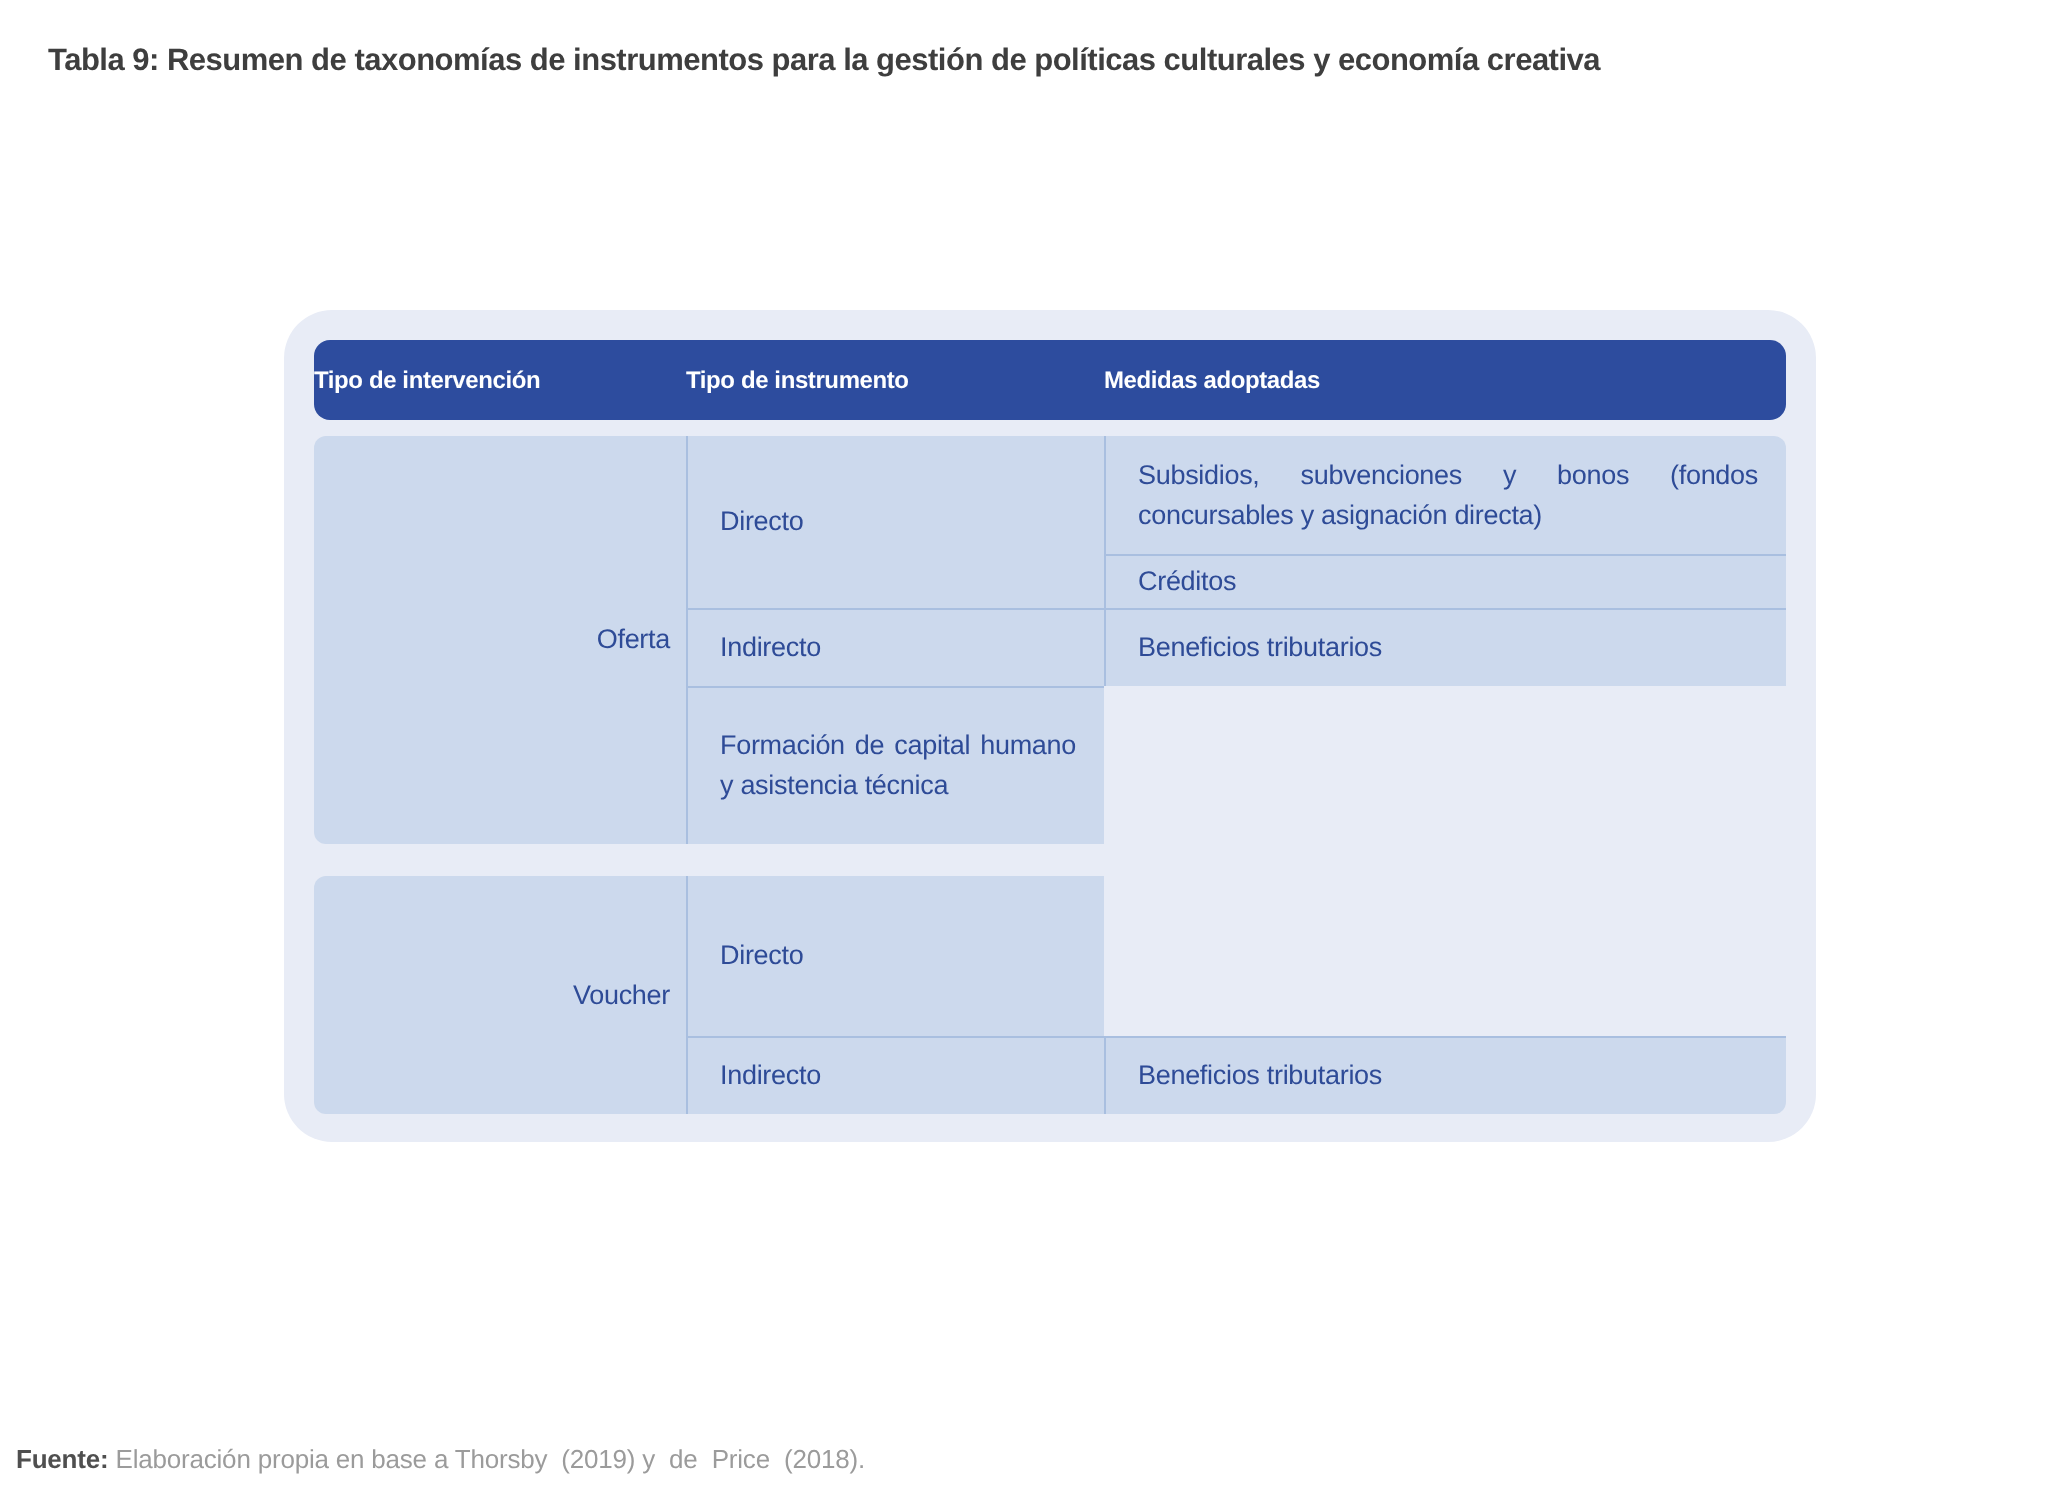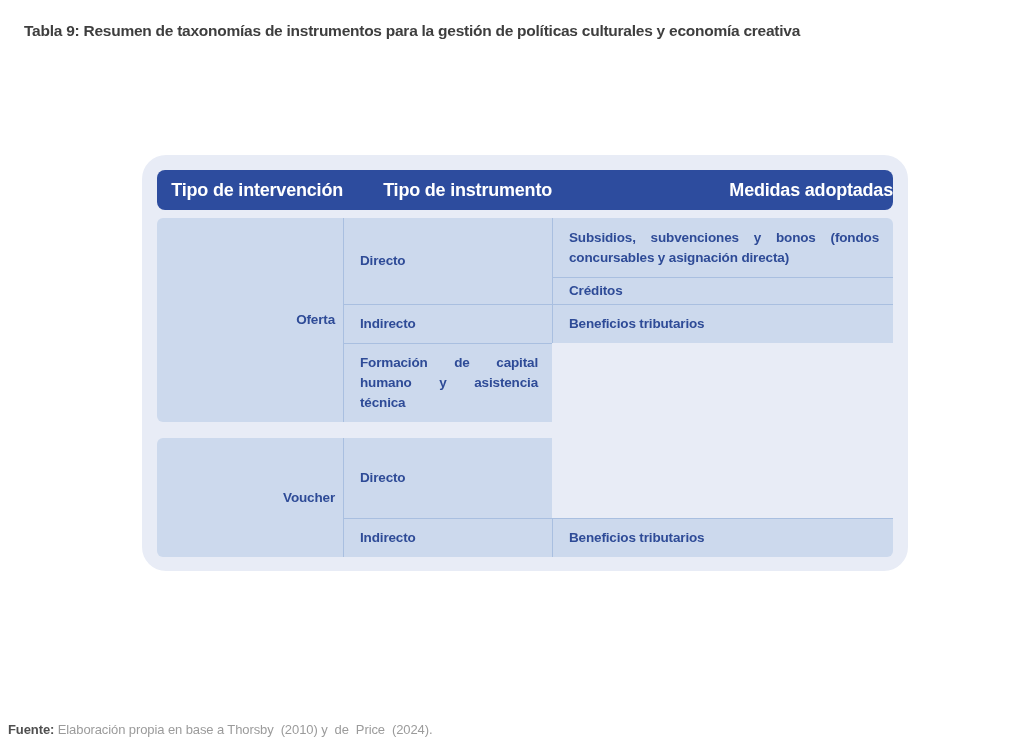--- a/index.html
+++ b/index.html
@@ -34,41 +34,41 @@
   .thead {
     display: grid;
     grid-template-columns: 186px 209px 341px;
     height: 40px;
     background: var(--header-bg, #2d4c9e);
     border-radius: 8px;
     margin-bottom: 8px;
     align-items: center;
   }
   .th {
-    text-align: right;
+    text-align: left;
     color: #ffffff;
-    font-size: 18px;
+    font-size: 12px;
     font-weight: 700;
     letter-spacing: -0.2px;
   }
 
   .group {
     display: grid;
     grid-template-columns: 186px 209px 341px;
     border-radius: 6px;
     overflow: hidden;
   }
   .group-oferta { grid-template-rows: 59px 27px 39px 79px; margin-bottom: 16px; }
   .group-demanda { grid-template-rows: 40px 40px 39px; }
 
   .cell {
     background: var(--cell-bg, #ccd9ed);
     color: var(--cell-text, #2e4b97);
     font-size: 13.5px;
-    font-weight: 700;
+    font-weight: 400;
     line-height: 20px;
     letter-spacing: -0.15px;
     box-sizing: border-box;
     display: grid;
     align-content: center;
   }
   .c-int { text-align: right; padding: 4px 8px; }
   .c-ins { padding: 4px 14px 4px 16px; text-align: justify; }
   .c-mea { padding: 4px 14px 4px 16px; text-align: justify; }
   .bl { border-left: 1px solid var(--border, #a9bfe0); }
@@ -115,15 +115,15 @@
 
     <div class="group group-demanda">
       <div class="cell c-int" style="grid-area:1/1/4/2">Voucher</div>
       <div class="cell c-ins bl" style="grid-area:1/2/3/3">Directo</div>
       <div class="cell c-ins bl bt" style="grid-area:3/2/4/3">Indirecto</div>
       <div class="cell c-mea bl bt" style="grid-area:3/3/4/4">Beneficios tributarios</div>
     </div>
 
   </div>
 
-  <p class="source"><span class="label">Fuente:</span><span> Elaboración propia en base a Thorsby  (2010) y  de  Price  (2024).</span></p>
+  <p class="source"><span class="label">Fuente:</span><span> Elaboración propia en base a Thorsby  (2019) y  de  Price  (2018).</span></p>
 
 </div>
 
 </body></html>

